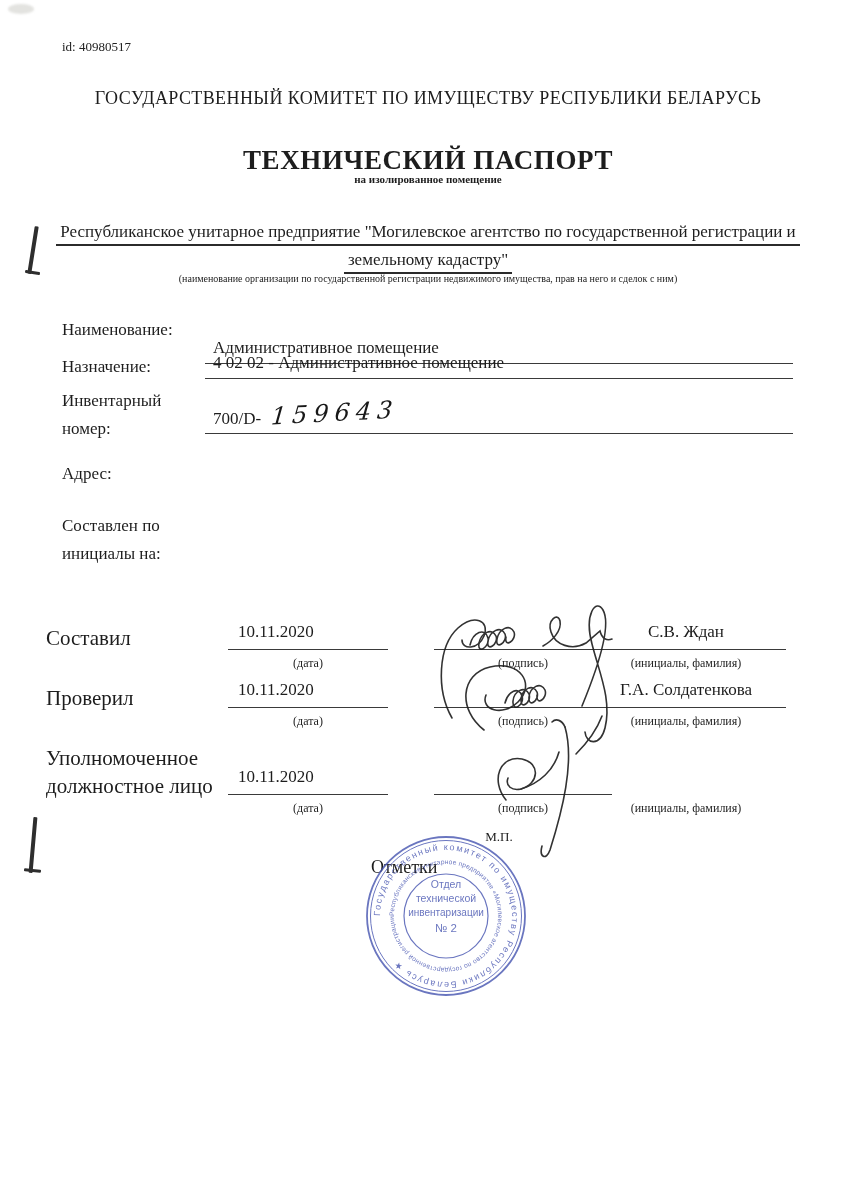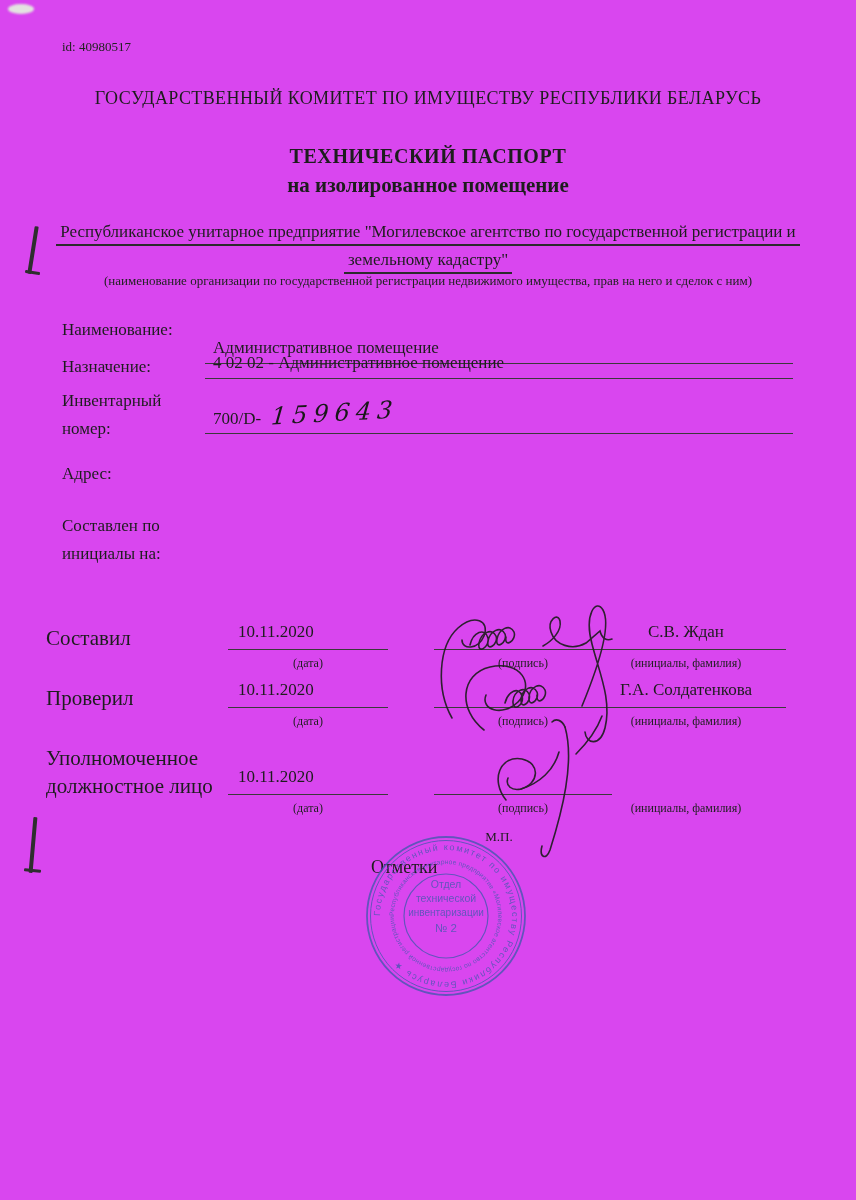--- a/index.html
+++ b/index.html
@@ -1,32 +1,32 @@
 <!DOCTYPE html>
 <html style="--stamp-color: #4a58b2;"><head>
 <meta charset="utf-8">
 <style>
   html,body{margin:0;padding:0;background:#e8e8e6;}
   .page{
     position:relative;
     width:856px;height:1200px;
     margin:0 auto;
-    background:#d946ef;
+    background:#ffffff;
     overflow:hidden;
     font-family:"Liberation Serif", serif;
     color:#1d1d1d;
   }
   .abs{position:absolute;}
   .scan-id{left:62px;top:39px;font-size:13px;color:#222;}
   .committee{left:0;top:88px;width:856px;text-align:center;font-size:18px;letter-spacing:.4px;}
-  .doc-title{left:0;top:145px;width:856px;text-align:center;font-size:20px;font-weight:bold;letter-spacing:.6px;}
-  .doc-subtitle{left:0;top:173px;width:856px;text-align:center;font-size:21px;font-weight:bold;}
+  .doc-title{left:0;top:145px;width:856px;text-align:center;font-size:27px;font-weight:bold;letter-spacing:.6px;}
+  .doc-subtitle{left:0;top:173px;width:856px;text-align:center;font-size:11px;font-weight:bold;}
   .org-line{left:0;width:856px;text-align:center;font-size:17px;}
   .org-line span{display:inline-block;border-bottom:2px solid #2b2b2b;padding:0 4px 2px 4px;}
-  .org-caption{left:0;top:273px;width:856px;text-align:center;font-size:13px;color:#222;}
+  .org-caption{left:0;top:273px;width:856px;text-align:center;font-size:10px;color:#222;}
   .flabel{left:62px;font-size:17px;}
   .vline{border-bottom:1.6px solid #3a3a3a;}
   .vbox{left:205px;width:588px;font-size:17px;padding-left:8px;box-sizing:border-box;}
   .hand{
     display:inline-block;
     font-family:"DejaVu Serif", serif;
     font-style:italic;
     font-size:24px;
     letter-spacing:6px;
     transform:rotate(-3deg) skewX(-8deg);

